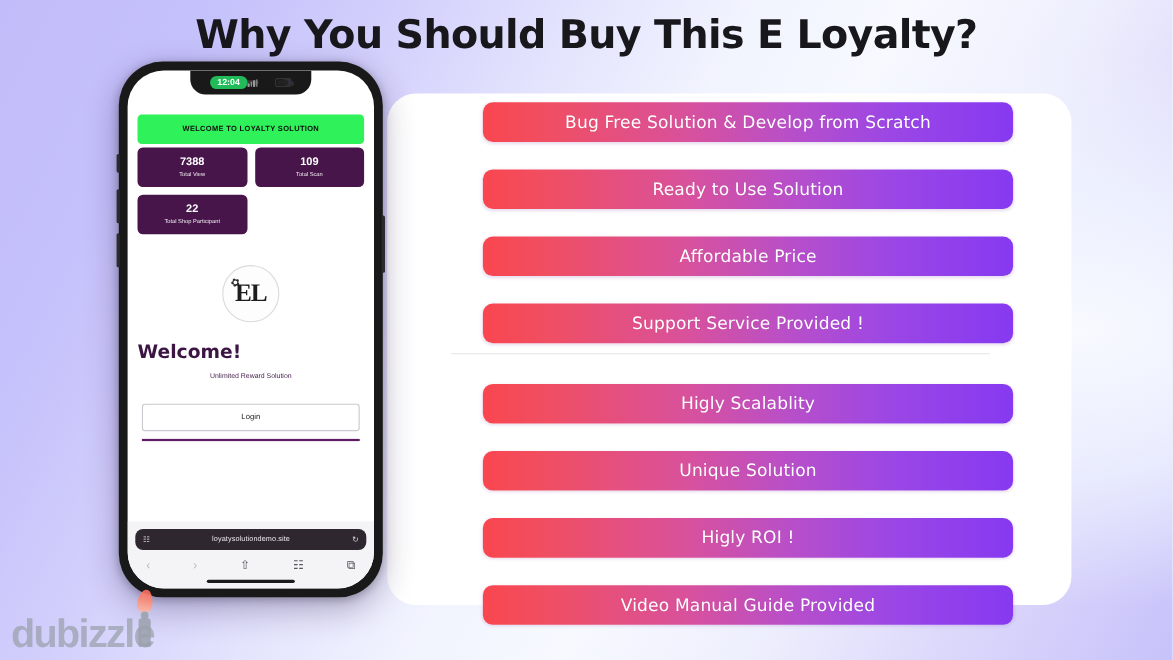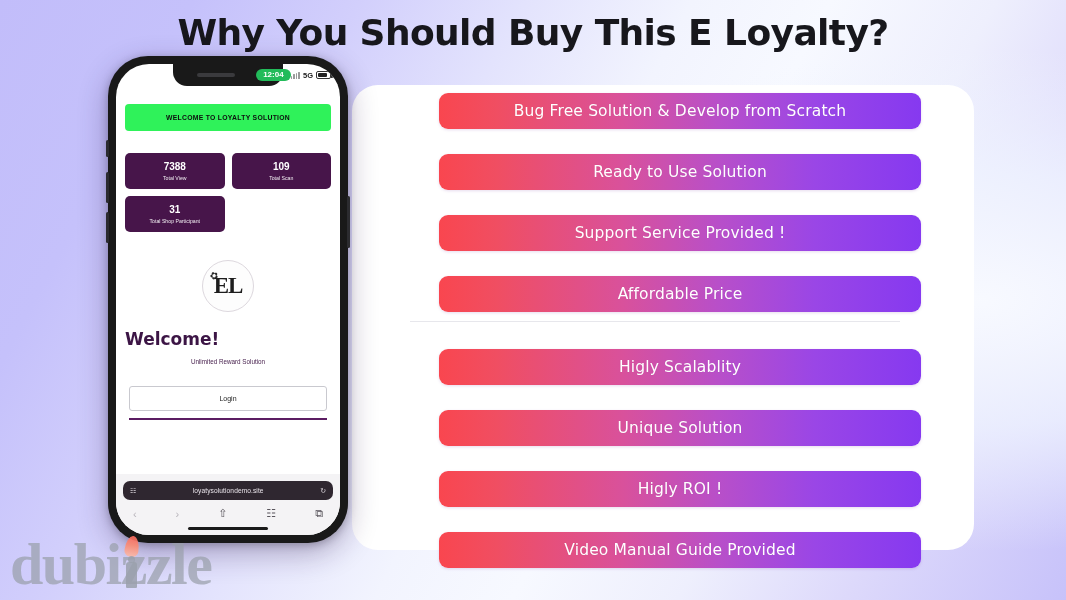--- a/index.html
+++ b/index.html
@@ -120,21 +120,21 @@
   .notch .cam {
     position:absolute; right:18px; top:7px;
     width:7px; height:7px; background:#2e3140; border-radius:50%;
   }
 
   .statusbar {
     position:relative;
     height:22px;
     display:flex;
     align-items:center;
-    justify-content:flex-end;
+    justify-content:center;
     padding:0 9px;
     z-index:5;
     font-size:8px;
   }
   .clock-pill {
     background:#22bb5a;
     color:#ffffff;
     font-size:8px;
     font-weight:bold;
     padding:2px 7px;
@@ -172,21 +172,21 @@
     letter-spacing:0.3px;
     text-align:center;
     padding:10px 4px;
     border-radius:4px;
     margin-top:10px;
   }
   .stat-grid {
     display:grid;
     grid-template-columns:1fr 1fr;
     gap:7px;
-    margin-top:22px;
+    margin-top:3px;
   }
   .stat-card {
     background:#47154a;
     border-radius:5px;
     padding:8px 4px 8px;
     text-align:center;
     color:#ffffff;
   }
   .stat-value { font-size:10px; font-weight:bold; line-height:1.1; }
   .stat-label { font-size:5.2px; margin-top:3px; opacity:0.92; }
@@ -280,22 +280,22 @@
   }
 
   
   .dubizzle {
     position:absolute;
     left:10px; bottom:6px;
     display:flex; align-items:flex-end;
     z-index:8;
   }
   .dubizzle .txt {
-    font-family:Liberation Serif, serif;
-    font-size:60px;
+    font-family:Liberation Sans, sans-serif;
+    font-size:36px;
     font-weight:bold;
     color:#9aa0ab;
     letter-spacing:-1.5px;
     line-height:1;
     opacity:0.72;
     text-align:right;
   }
   .dubizzle .flame-wrap {
     position:absolute; left:109px; bottom:6px;
     width:26px; height:52px;
@@ -324,22 +324,22 @@
 <body>
 
 <div class="title">Why You Should Buy This E Loyalty?</div>
 
 <div class="panel"></div>
 <div class="divider"></div>
 
 <div class="features">
   <div class="feature-btn">Bug Free Solution &amp; Develop from Scratch</div>
   <div class="feature-btn">Ready to Use Solution</div>
+  <div class="feature-btn">Affordable Price</div>
   <div class="feature-btn">Support Service Provided !</div>
-  <div class="feature-btn">Affordable Price</div>
   <div class="feature-btn">Higly Scalablity</div>
   <div class="feature-btn">Unique Solution</div>
   <div class="feature-btn">Higly ROI !</div>
   <div class="feature-btn">Video Manual Guide Provided</div>
 </div>
 
 <div class="phone">
   <span class="btn-side btn-mute"></span>
   <span class="btn-side btn-volup"></span>
   <span class="btn-side btn-voldn"></span>
@@ -375,21 +375,21 @@
       <div class="stat-grid">
         <div class="stat-card">
           <div class="stat-value">7388</div>
           <div class="stat-label">Total View</div>
         </div>
         <div class="stat-card">
           <div class="stat-value">109</div>
           <div class="stat-label">Total Scan</div>
         </div>
         <div class="stat-card">
-          <div class="stat-value">31</div>
+          <div class="stat-value">22</div>
           <div class="stat-label">Total Shop Participant</div>
         </div>
       </div>
 
       <div class="logo-wrap">
         <div class="logo-circle">
           <span class="leaf">✿</span>
           <span class="el">EL</span>
         </div>
       </div>

